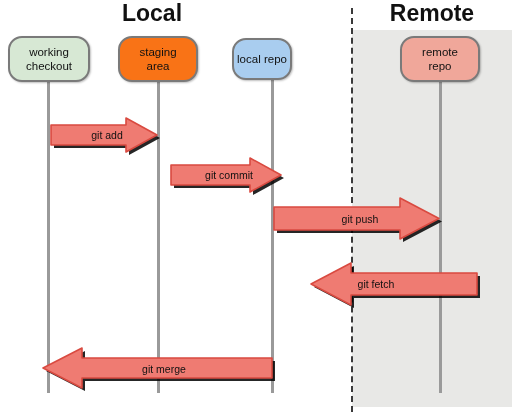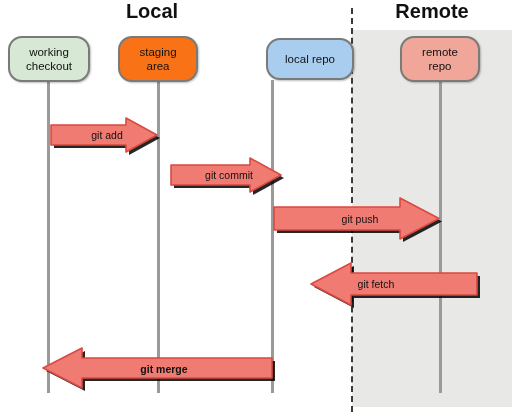--- a/index.html
+++ b/index.html
@@ -28,21 +28,21 @@
   .divider {
     position: absolute;
     left: 351px;
     top: 8px;
     width: 0;
     height: 404px;
     border-left: 2px dashed #3a3a3a;
   }
   .zone-title {
     position: absolute;
-    font-size: 20px;
+    font-size: 23px;
     font-weight: bold;
     color: #111111;
     text-align: center;
     white-space: nowrap;
   }
   .zone-title.local  { left: 102px; top: 0px;  width: 100px; }
   .zone-title.remote { left: 382px; top: 0px;  width: 100px; }
 
   .lifeline {
     position: absolute;
@@ -59,21 +59,21 @@
     align-items: center;
     justify-content: center;
     text-align: center;
     font-size: 11.5px;
     color: #111111;
     line-height: 1.25;
     box-shadow: 1px 1px 2px rgba(0,0,0,0.25);
   }
   .node-wd     { left: 8px;   top: 36px; width: 82px; height: 46px; background: #d7e8d4; }
   .node-stage  { left: 118px; top: 36px; width: 80px; height: 46px; background: #f97316; }
-  .node-lrepo  { left: 232px; top: 38px; width: 88px; height: 42px; background: #a9cdef; margin-left: 34px; }
+  .node-lrepo  { left: 232px; top: 38px; width: 60px; height: 42px; background: #a9cdef; }
   .node-rrepo  { left: 400px; top: 36px; width: 80px; height: 46px; background: #f0a79a; }
 
   .arrow {
     position: absolute;
   }
   .arrow svg { display: block; overflow: visible; }
   .arrow-label {
     position: absolute;
     left: 0;
     top: 0;
@@ -160,21 +160,21 @@
 
   <div class="arrow" style="left:280px; top:261px; width:150px; height:46px;padding-left:28px;">
     <svg width="171" height="46" viewBox="0 0 171 46">
       <polygon points="169,12 43,12 43,2 3,23 43,44 43,34 169,34" fill="#000000" transform="translate(3,3)" opacity="0.85"></polygon>
       <polygon points="169,12 43,12 43,2 3,23 43,44 43,34 169,34" fill="#ef7b72" stroke="#d94a40" stroke-width="1.6" stroke-linejoin="round"></polygon>
     </svg>
     <div class="arrow-label shift-right">git fetch</div>
   </div>
 
 
-  <div class="arrow" style="left:40px; top:346px; width:234px; height:45px;font-weight:bold;">
+  <div class="arrow" style="left:40px; top:346px; width:234px; height:45px;">
     <svg width="234" height="45" viewBox="0 0 234 45">
       <polygon points="232,12 42,12 42,2 3,22 42,42 42,32 232,32" fill="#000000" transform="translate(3,3)" opacity="0.85"></polygon>
       <polygon points="232,12 42,12 42,2 3,22 42,42 42,32 232,32" fill="#ef7b72" stroke="#d94a40" stroke-width="1.6" stroke-linejoin="round"></polygon>
     </svg>
     <div class="arrow-label shift-right">git merge</div>
   </div>
 
 </div>
 
 </body></html>

